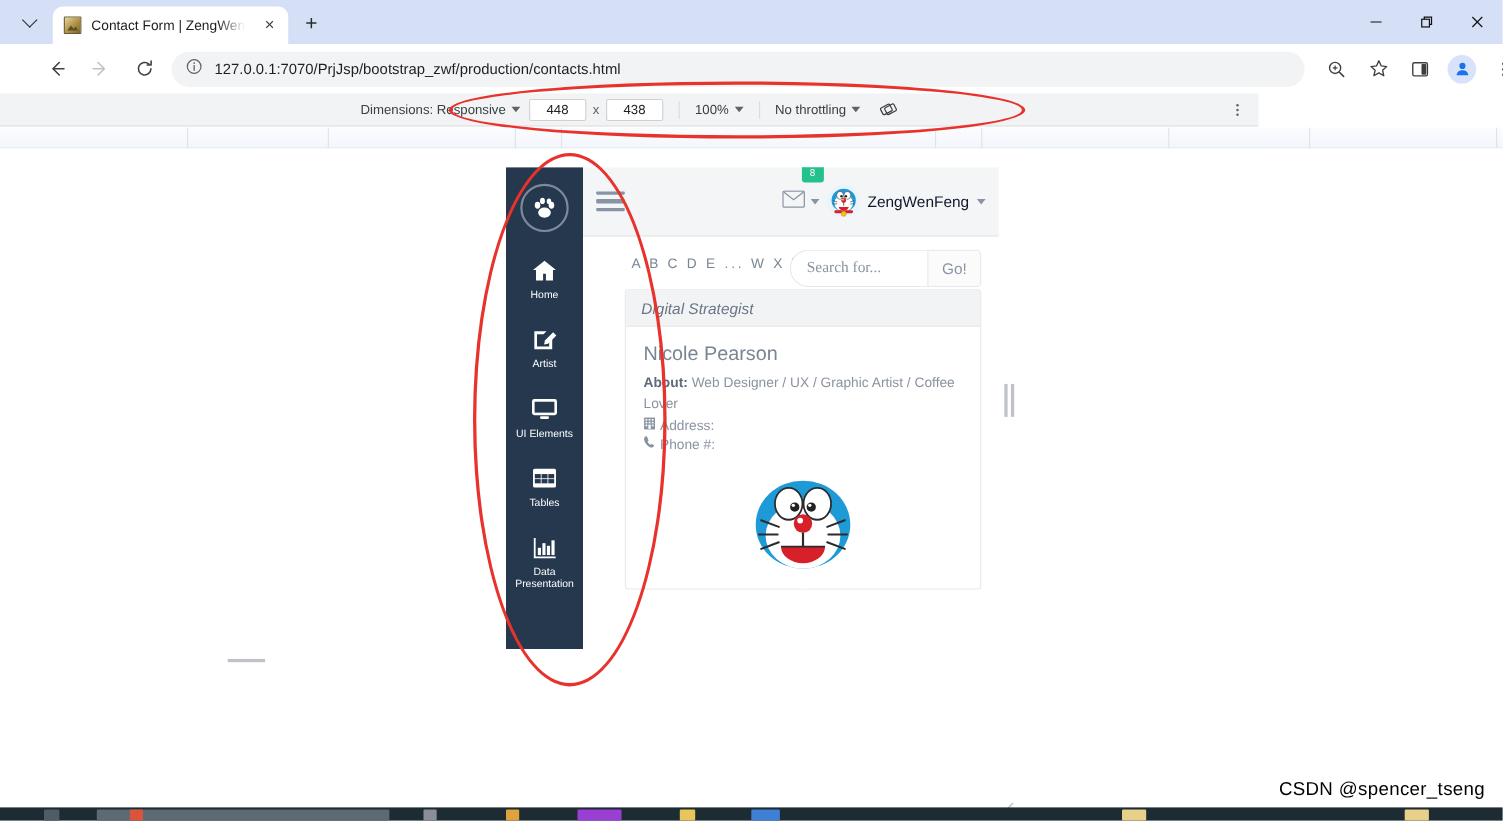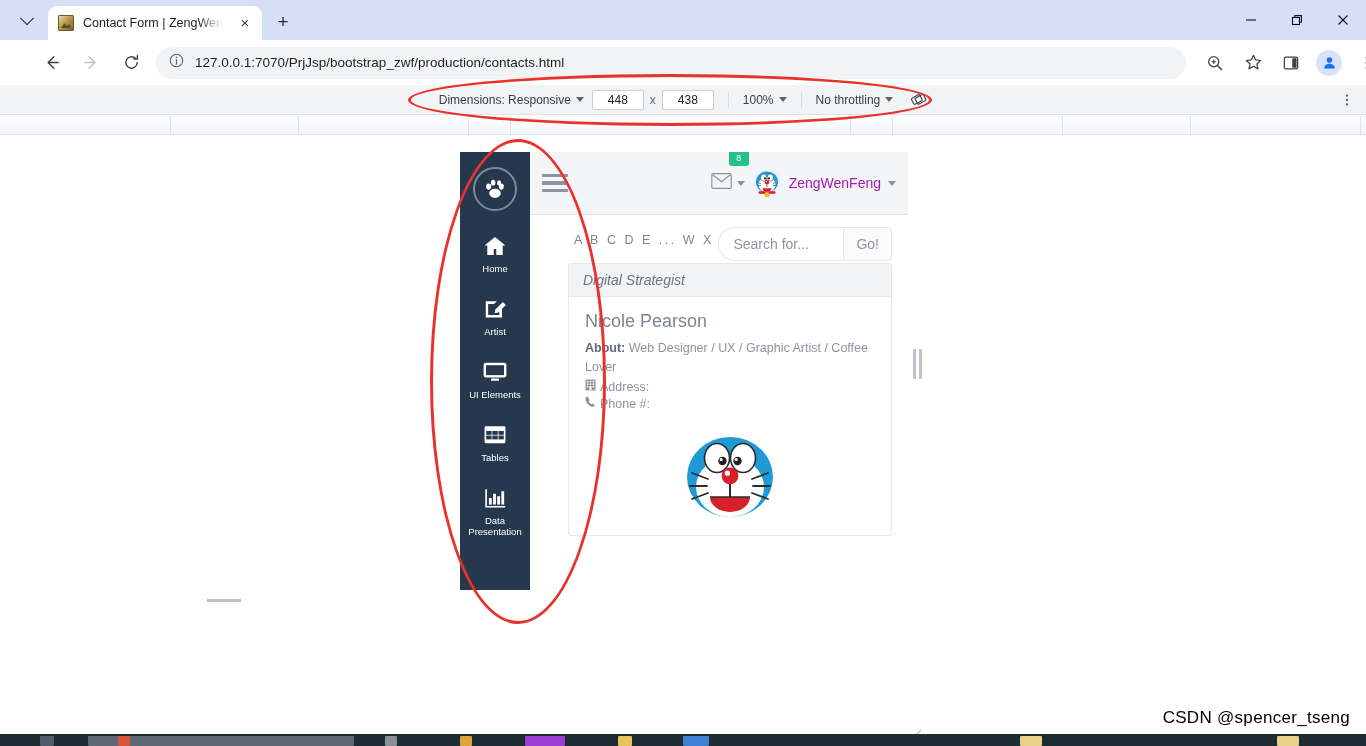--- a/index.html
+++ b/index.html
@@ -94,21 +94,21 @@
 
   .tb-right { display: flex; align-items: center; height: 45px; padding-right: 4px; }
   .tbicon { width: 32px; height: 32px; margin: 0 3px; display: flex; align-items: center; justify-content: center; border-radius: 50%; cursor: pointer; }
   .avatar-btn {
     width: 26px; height: 26px; border-radius: 50%;
     background: #d8e2fb; display: flex; align-items: center; justify-content: center;
   }
 
   
   .devicebar {
-    position: absolute; top: 85px; left: 0; width: 1366px; height: 30px;
+    position: absolute; top: 85px; left: 0; width: 1144px; height: 30px;
     background: #f1f3f4;
     border-bottom: 1px solid #e0e0e0;
     display: flex; align-items: center; justify-content: center;
   }
   .dv-group { display: flex; align-items: center; gap: 0; }
   .dv-label {
     font-size: 12px; color: #3c4043; padding: 0 4px; cursor: pointer;
     display: flex; align-items: center; gap: 5px;
   }
   .caret { width: 0; height: 0; border-left: 4px solid transparent; border-right: 4px solid transparent; border-top: 5px solid #5f6368; }
@@ -180,35 +180,35 @@
   .badge {
     position: absolute; right: -4px; top: -24px;
     min-width: 20px; height: 17px; padding: 0 4px;
     background: #25c18c; color: #fff; font-size: 9px;
     border-radius: 3px; display: flex; align-items: center; justify-content: center;
   }
   .pg-avatar {
     width: 30px; height: 30px; border-radius: 50%;
     overflow: hidden; background: #e8f2fb; flex: 0 0 30px;
   }
-  .user-name { font-size: 14px; color: #a21caf; }
+  .user-name { font-size: 14px; color: #0f172a; }
 
   .pg-head { padding: 16px 0 14px 14px; background: #fbfbfc; }
   .pg-title { font-size: 28px; color: #5f6b7a; font-weight: normal; line-height: 34px; width: 150px; }
   .search-wrap {
     position: absolute; right: 16px; top: 75px;
     display: flex; align-items: center;
   }
   .search-input {
     width: 125px; height: 34px;
     border: 1px solid #e6e8ea; border-right: none;
     border-radius: 18px 0 0 18px;
     padding: 0 14px; font-size: 14px; color: #8a94a0;
     background: #fff; outline: none;
-    font-family: Liberation Sans, sans-serif;
+    font-family: Liberation Serif, serif;
   }
   .search-input::placeholder { color: #8a94a0; }
   .go-btn {
     height: 34px; padding: 0 12px;
     border: 1px solid #e6e8ea; border-radius: 0 4px 4px 0;
     background: #fbfbfc; color: #8a94a0; font-size: 14px;
     cursor: pointer;
     font-family: "Liberation Sans", sans-serif;
   }
 

